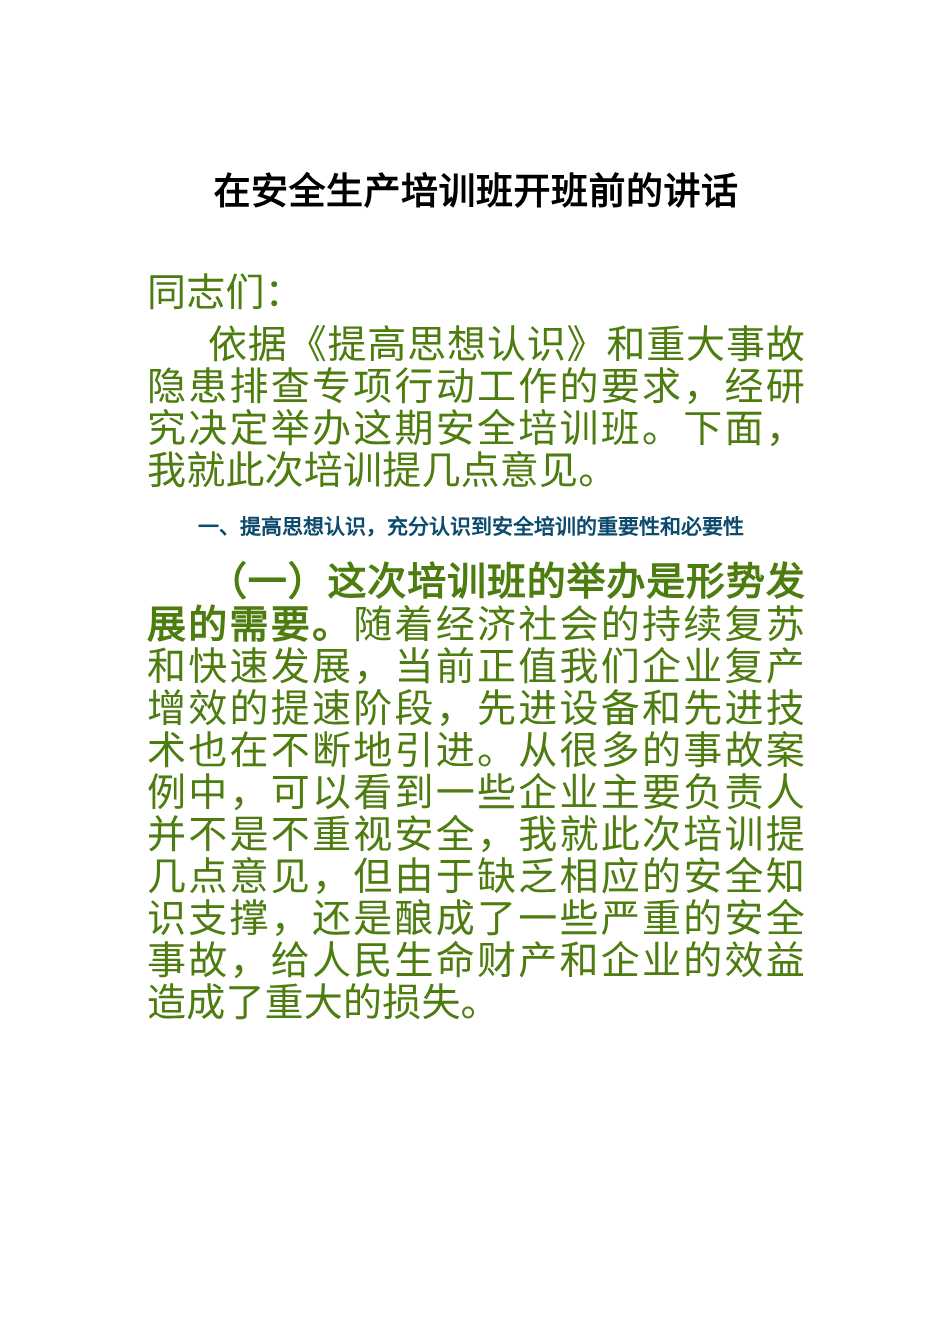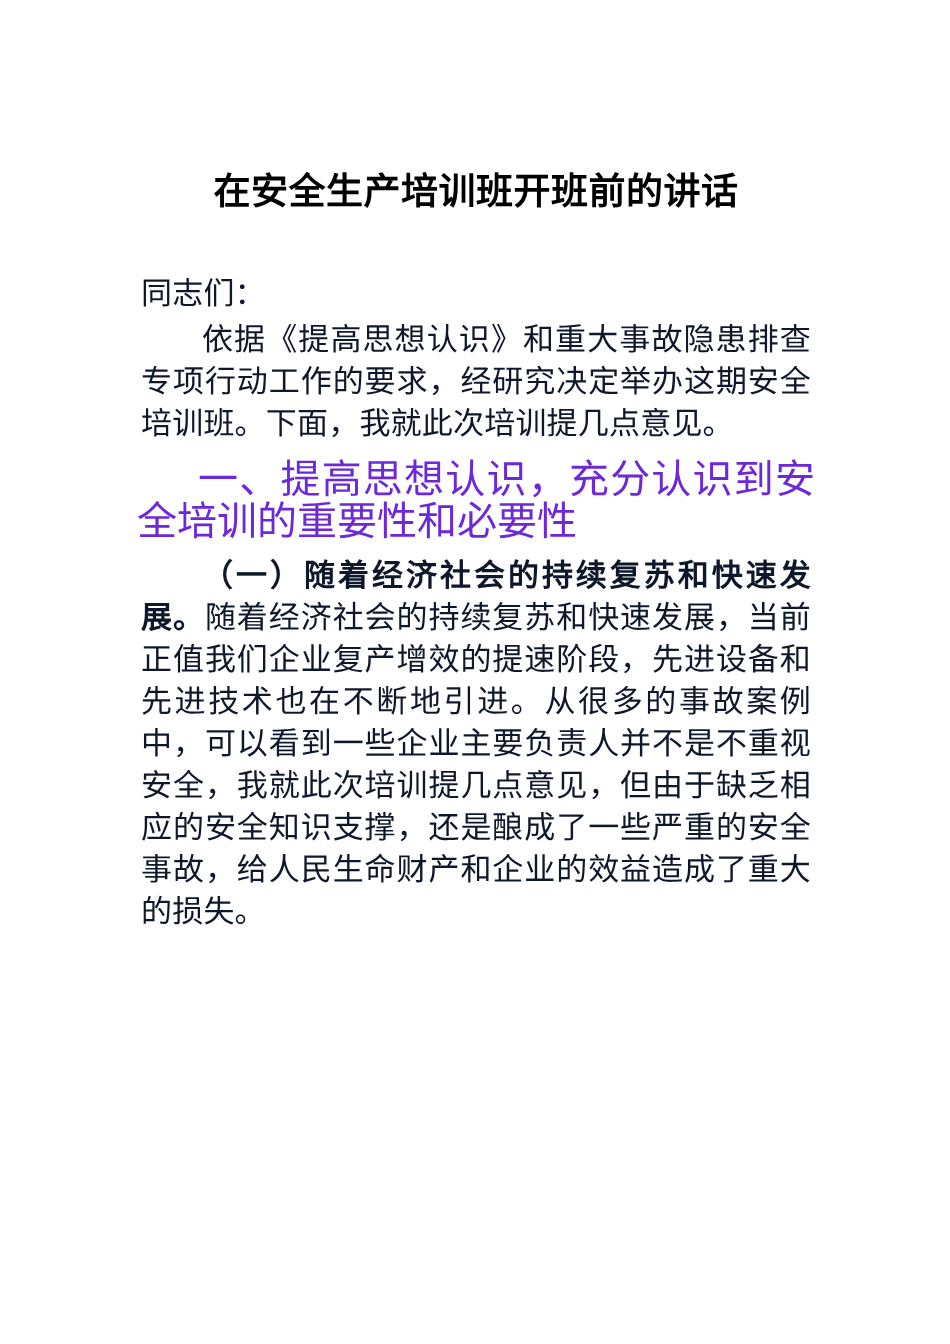--- a/index.html
+++ b/index.html
@@ -36,50 +36,50 @@
     color: #000000;
     letter-spacing: 0.5px;
     margin: 0;
     padding-top: 168px;
     white-space: nowrap;
   }
 
   
   .body-p {
     font-family: "DejaVu Serif", "Liberation Serif", serif;
-    font-size: 31px;
+    font-size: 39px;
     line-height: 42px;
-    color: #0f172a;
+    color: #4d7c0f;
     text-align: justify;
     text-justify: inter-character;
     text-align-last: left;
-    margin: 4px;
+    margin: 10px;
     letter-spacing: 0.2px;
     word-break: break-all;
   }
 
   .salutation {
     margin-top: 56px;
   }
 
   .indent-2 {
     text-indent: 61px;
   }
 
   .para-gap {
     margin-top: 12px;
   }
 
   
   .heading-1 {
     font-family: "Liberation Sans", "DejaVu Sans", sans-serif;
-    font-weight: normal;
-    font-size: 40px;
+    font-weight: bold;
+    font-size: 21px;
     line-height: 42px;
-    color: #6d28d9;
+    color: #0c4a6e;
     text-indent: 61px;
     text-align: justify;
     text-justify: inter-character;
     text-align-last: left;
     margin: 0;
     margin-top: 14px;
     word-break: break-all;
   }
 
   
@@ -100,19 +100,19 @@
 
     <h1 class="doc-title">在安全生产培训班开班前的讲话</h1>
 
     <p class="body-p salutation">同志们：</p>
 
     <p class="body-p indent-2">依据《提高思想认识》和重大事故隐患排查专项行动工作的要求，经研究决定举办这期安全培训班。下面，我就此次培训提几点意见。</p>
 
     <h2 class="heading-1">一、提高思想认识，充分认识到安全培训的重要性和必要性</h2>
 
     <p class="body-p indent-2 para-gap">
-      <span class="lead-in">（一）随着经济社会的持续复苏和快速发展。</span><span>随着经济社会的持续复苏和快速发展，当前正值我们企业复产增效的提速阶段，先进设备和先进技术也在不断地引进。从很多的事故案例中，可以看到一些企业主要负责人并不是不重视安全，我就此次培训提几点意见，但由于缺乏相应的安全知识支撑，还是酿成了一些严重的安全事故，给人民生命财产和企业的效益造成了重大的损失。</span>
+      <span class="lead-in">（一）这次培训班的举办是形势发展的需要。</span><span>随着经济社会的持续复苏和快速发展，当前正值我们企业复产增效的提速阶段，先进设备和先进技术也在不断地引进。从很多的事故案例中，可以看到一些企业主要负责人并不是不重视安全，我就此次培训提几点意见，但由于缺乏相应的安全知识支撑，还是酿成了一些严重的安全事故，给人民生命财产和企业的效益造成了重大的损失。</span>
     </p>
 
 
     <div class="blank-footer"></div>
   </div>
 </div>
 
 </body></html>

